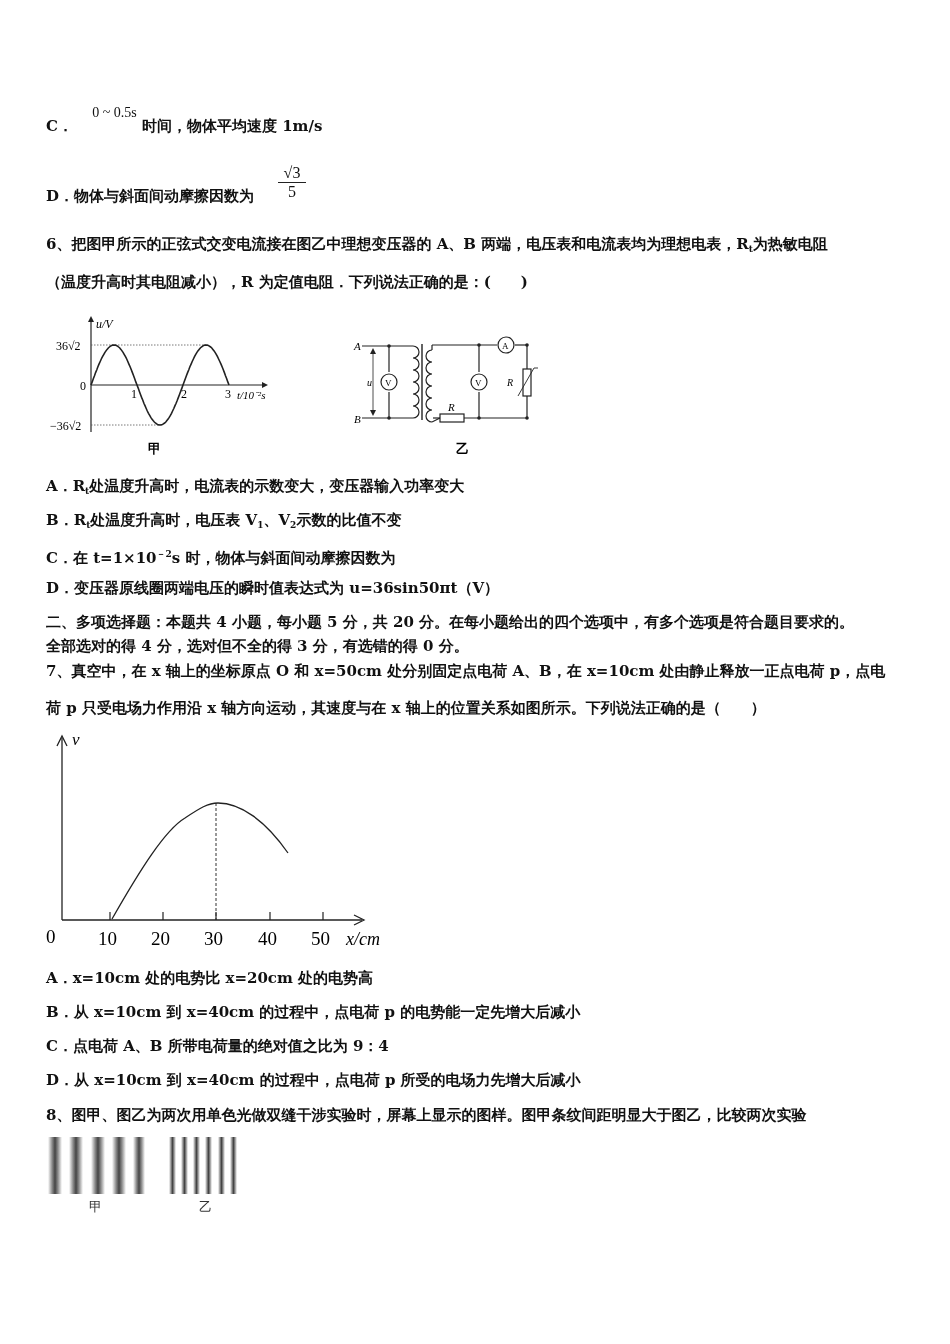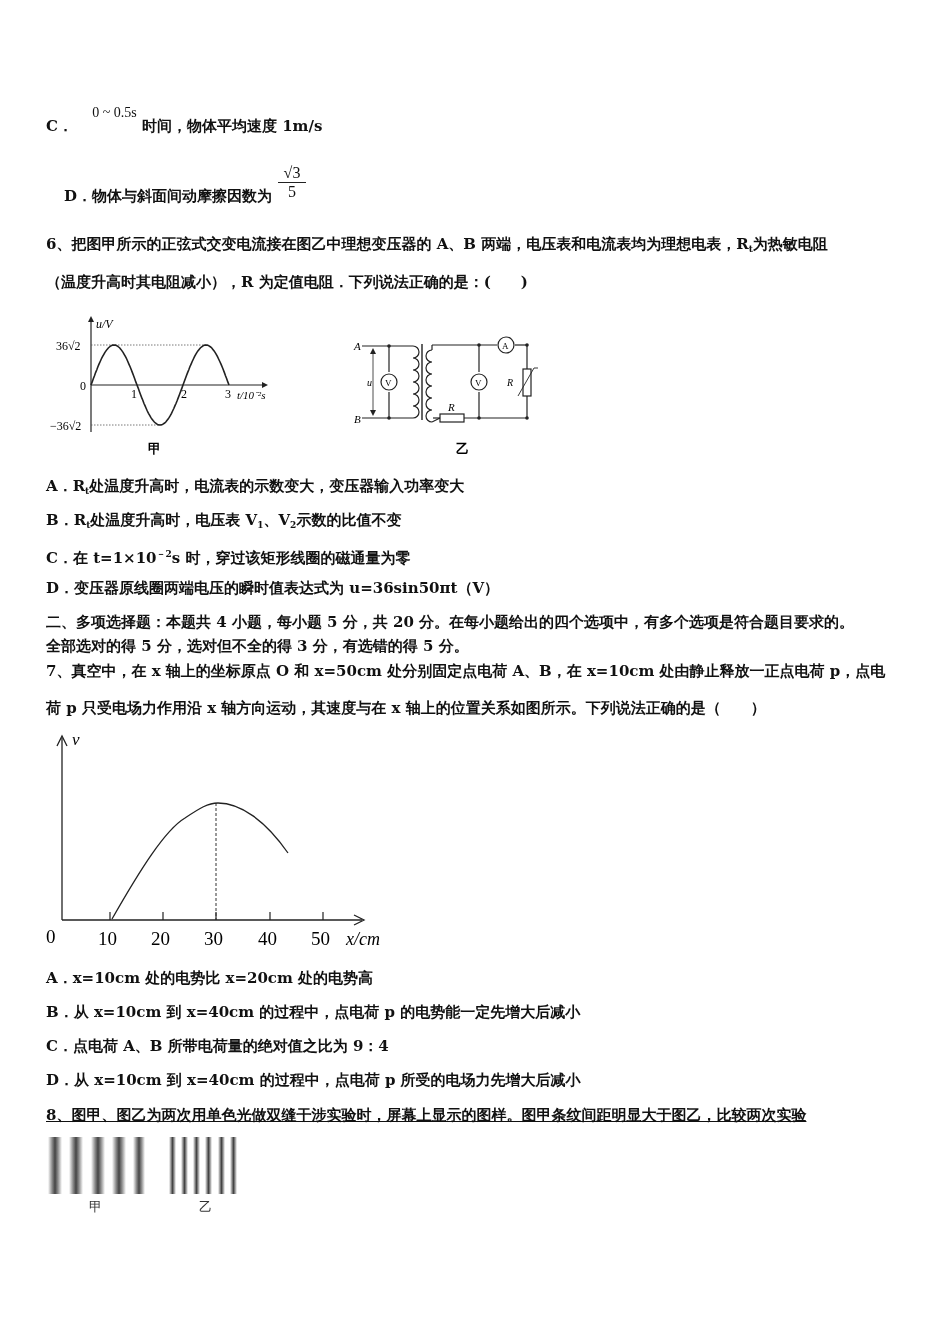--- a/index.html
+++ b/index.html
@@ -15,21 +15,21 @@
   .svgtext { font-family:"Liberation Serif",serif; }
 </style>
 </head>
 <body>
 
 <div class="line" style="top:116px;">
   <span>C．</span>
   <span class="math" style="position:relative; top:-14px; margin-left:14px;">0 ~ 0.5s</span>
   <span>时间，物体平均速度 1m/s</span>
 </div>
-<div class="line" style="top:186px;margin-left:18px;">
+<div class="line" style="top:186px;">
   <span>D．物体与斜面间动摩擦因数为</span>
 </div>
 <div class="frac" style="left:278px; top:164px; width:28px;">
   <div class="num">√3</div>
   <div>5</div>
 </div>
 
 <div class="line" style="top:234px;text-align:center;">
   <span>6、把图甲所示的正弦式交变电流接在图乙中理想变压器的 A、B 两端，电压表和电流表均为理想电表，R</span><span class="sub">t</span><span>为热敏电阻</span>
 </div>
@@ -113,26 +113,26 @@
   <text x="456" y="453" font-size="13" font-weight="bold" font-family="DejaVu Sans, sans-serif">乙</text>
 </svg>
 
 <div class="line" style="top:476px;">
   <span>A．R</span><span class="sub">t</span><span>处温度升高时，电流表的示数变大，变压器输入功率变大</span>
 </div>
 <div class="line" style="top:510px;">
   <span>B．R</span><span class="sub">t</span><span>处温度升高时，电压表 V</span><span class="sub">1</span><span>、V</span><span class="sub">2</span><span>示数的比值不变</span>
 </div>
 <div class="line" style="top:544px;">
-  <span>C．在 t=1×10</span><span class="sup">－2</span><span>s 时，穿过该矩形线圈的磁通量为零</span>
+  <span>C．在 t=1×10</span><span class="sup">－2</span><span>s 时，物体与斜面间动摩擦因数为</span>
 </div>
 <div class="line" style="top:578px;text-align:center;">D．变压器原线圈两端电压的瞬时值表达式为 u=36sin50πt（V）</div>
 
 <div class="line" style="top:612px;">二、多项选择题：本题共 4 小题，每小题 5 分，共 20 分。在每小题给出的四个选项中，有多个选项是符合题目要求的。</div>
-<div class="line" style="top:636px;">全部选对的得 5 分，选对但不全的得 3 分，有选错的得 5 分。</div>
+<div class="line" style="top:636px;">全部选对的得 4 分，选对但不全的得 3 分，有选错的得 0 分。</div>
 
 <div class="line" style="top:661px;">7、真空中，在 x 轴上的坐标原点 O 和 x=50cm 处分别固定点电荷 A、B，在 x=10cm 处由静止释放一正点电荷 p，点电</div>
 <div class="line" style="top:698px;">荷 p 只受电场力作用沿 x 轴方向运动，其速度与在 x 轴上的位置关系如图所示。下列说法正确的是（　　）</div>
 
 <svg style="left:30px; top:725px;" width="380" height="230" viewBox="30 725 380 230">
   <line x1="62" y1="920" x2="62" y2="738" stroke="#222" stroke-width="1.3"></line>
   <polyline points="57,746 62,736 67,746" fill="none" stroke="#222" stroke-width="1.3"></polyline>
   <line x1="62" y1="920" x2="362" y2="920" stroke="#222" stroke-width="1.3"></line>
   <polyline points="354,915 364,920 354,925" fill="none" stroke="#222" stroke-width="1.3"></polyline>
   <g stroke="#222" stroke-width="1.2">
@@ -154,21 +154,21 @@
     <text x="311" y="945">50</text>
   </g>
   <text class="svgtext" x="346" y="945" font-size="18" font-style="italic">x/cm</text>
 </svg>
 
 <div class="line" style="top:968px;">A．x=10cm 处的电势比 x=20cm 处的电势高</div>
 <div class="line" style="top:1002px;">B．从 x=10cm 到 x=40cm 的过程中，点电荷 p 的电势能一定先增大后减小</div>
 <div class="line" style="top:1036px;">C．点电荷 A、B 所带电荷量的绝对值之比为 9：4</div>
 <div class="line" style="top:1070px;">D．从 x=10cm 到 x=40cm 的过程中，点电荷 p 所受的电场力先增大后减小</div>
 
-<div class="line" style="top:1105px;text-decoration:underline;">8、图甲、图乙为两次用单色光做双缝干涉实验时，屏幕上显示的图样。图甲条纹间距明显大于图乙，比较两次实验</div>
+<div class="line" style="top:1105px;">8、图甲、图乙为两次用单色光做双缝干涉实验时，屏幕上显示的图样。图甲条纹间距明显大于图乙，比较两次实验</div>
 
 <svg style="left:40px; top:1130px;" width="220" height="90" viewBox="40 1130 220 90">
   <defs>
     <linearGradient id="fr" x1="0" x2="1" y1="0" y2="0">
       <stop offset="0" stop-color="#fff"></stop>
       <stop offset="0.3" stop-color="#888"></stop>
       <stop offset="0.5" stop-color="#444"></stop>
       <stop offset="0.7" stop-color="#888"></stop>
       <stop offset="1" stop-color="#fff"></stop>
     </linearGradient>

